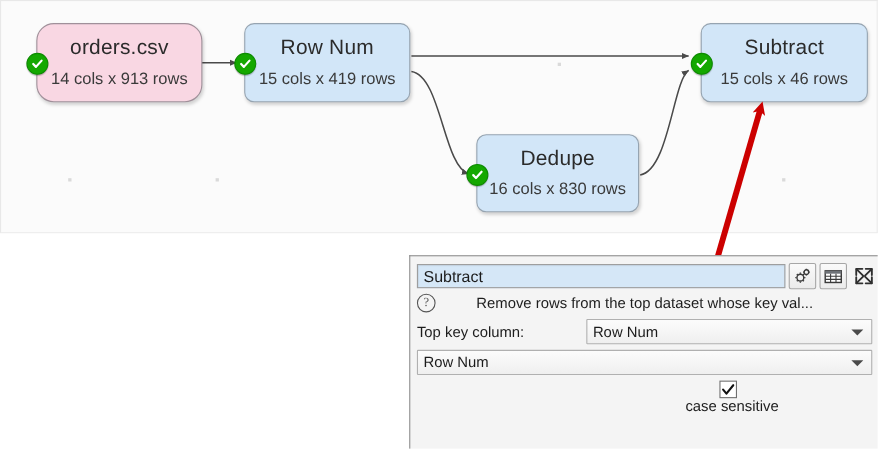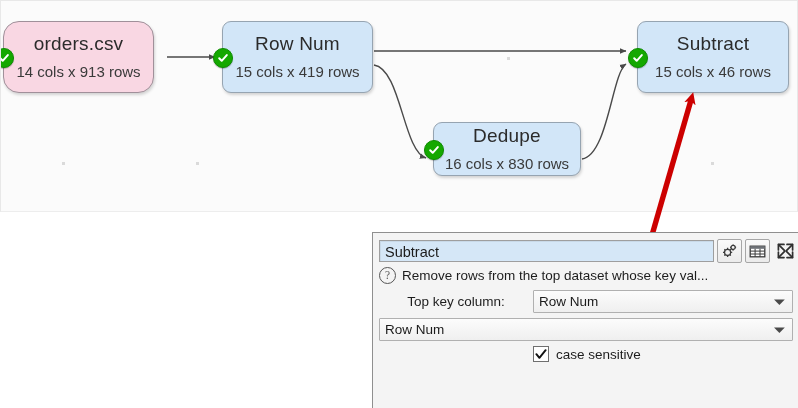--- a/index.html
+++ b/index.html
@@ -152,49 +152,50 @@
     margin-right: 6px;
     flex: none;
     box-sizing: border-box;
     font-family: "Liberation Serif", serif;
   }
   .help-text {
     font-size: 13.5px;
     color: #1d1d1d;
     white-space: nowrap;
     overflow: hidden;
+    margin-left: 31px;
   }
 
   .field-label {
     font-size: 13.5px;
     color: #1d1d1d;
     white-space: nowrap;
     flex: none;
   }
-  #label-top    { width: 154px; text-align: center; }
+  #label-top    { width: 154px; }
   #label-bottom { width: 154px; }
 
   .combo {
     flex: 1;
     height: 23px;
     background: linear-gradient(#fcfcfc, #efefef);
     border: 1px solid #b0b0b0;
     border-radius: 1px;
     box-sizing: border-box;
     display: flex;
     align-items: center;
     padding: 0 4px 0 5px;
     font-size: 13.5px;
     color: #1b1b1b;
     margin-right: 5px;
   }
   .combo-value { flex: 1; white-space: nowrap; overflow: hidden; }
   .combo-arrow { flex: none; margin-right: 2px; }
 
-  .check-row { margin-top: 4px; padding-left: 154px; }
+  .check-row { margin-top: 4px; padding-left: 154px; flex-direction: column; }
   .checkbox {
     width: 16px; height: 16px;
     border: 1px solid #6f6f6f;
     background: #ffffff;
     box-sizing: border-box;
     display: flex; align-items: center; justify-content: center;
     flex: none;
     margin-right: 7px;
   }
   .check-label { font-size: 13.5px; color: #1d1d1d; white-space: nowrap; }
@@ -215,41 +216,41 @@
       <marker id="ah" markerWidth="7" markerHeight="7" refX="6.2" refY="3.2" orient="auto" markerUnits="userSpaceOnUse">
         <path d="M0,0.4 L6.6,3.2 L0,6 z" fill="#4a4a4a"></path>
       </marker>
     </defs>
     <path d="M 166,56 L 214,56" fill="none" stroke="#4a4a4a" stroke-width="1.4" marker-end="url(#ah)"></path>
     <path d="M 373,50 L 625,50" fill="none" stroke="#4a4a4a" stroke-width="1.4" marker-end="url(#ah)"></path>
     <path d="M 373,64 C 400,68 402,150 425,157" fill="none" stroke="#4a4a4a" stroke-width="1.4" marker-end="url(#ah)"></path>
     <path d="M 581,158 C 607,154 611,72 625,63" fill="none" stroke="#4a4a4a" stroke-width="1.4" marker-end="url(#ah)"></path>
   </svg>
 
-  <div class="node pink" style="left:2px; top:20px; width:151px; height:72px;">
+  <div class="node pink" style="left:32px; top:20px; width:151px; height:72px;">
     <div class="status-badge">
       <svg width="12" height="12" viewBox="0 0 12 12">
           <path d="M2.2,6.2 L4.7,8.8 L9.8,3.1" fill="none" stroke="#ffffff" stroke-width="2" stroke-linecap="round" stroke-linejoin="round"></path>
         </svg>
     </div>
     <div class="node-title">orders.csv</div>
     <div class="node-sub">14 cols x 913 rows</div>
   </div>
 
   <div class="node blue" style="left:221px; top:20px; width:151px; height:72px;">
     <div class="status-badge">
       <svg width="12" height="12" viewBox="0 0 12 12">
           <path d="M2.2,6.2 L4.7,8.8 L9.8,3.1" fill="none" stroke="#ffffff" stroke-width="2" stroke-linecap="round" stroke-linejoin="round"></path>
         </svg>
     </div>
     <div class="node-title">Row Num</div>
     <div class="node-sub">15 cols x 419 rows</div>
   </div>
 
-  <div class="node blue" style="left:432px; top:121px; width:148px; height:54px;">
+  <div class="node blue" style="left:432px; top:121px; width:148px; height:71px;">
     <div class="status-badge">
       <svg width="12" height="12" viewBox="0 0 12 12">
           <path d="M2.2,6.2 L4.7,8.8 L9.8,3.1" fill="none" stroke="#ffffff" stroke-width="2" stroke-linecap="round" stroke-linejoin="round"></path>
         </svg>
     </div>
     <div class="node-title">Dedupe</div>
     <div class="node-sub">16 cols x 830 rows</div>
   </div>
 
   <div class="node blue" style="left:636px; top:20px; width:152px; height:72px;">

